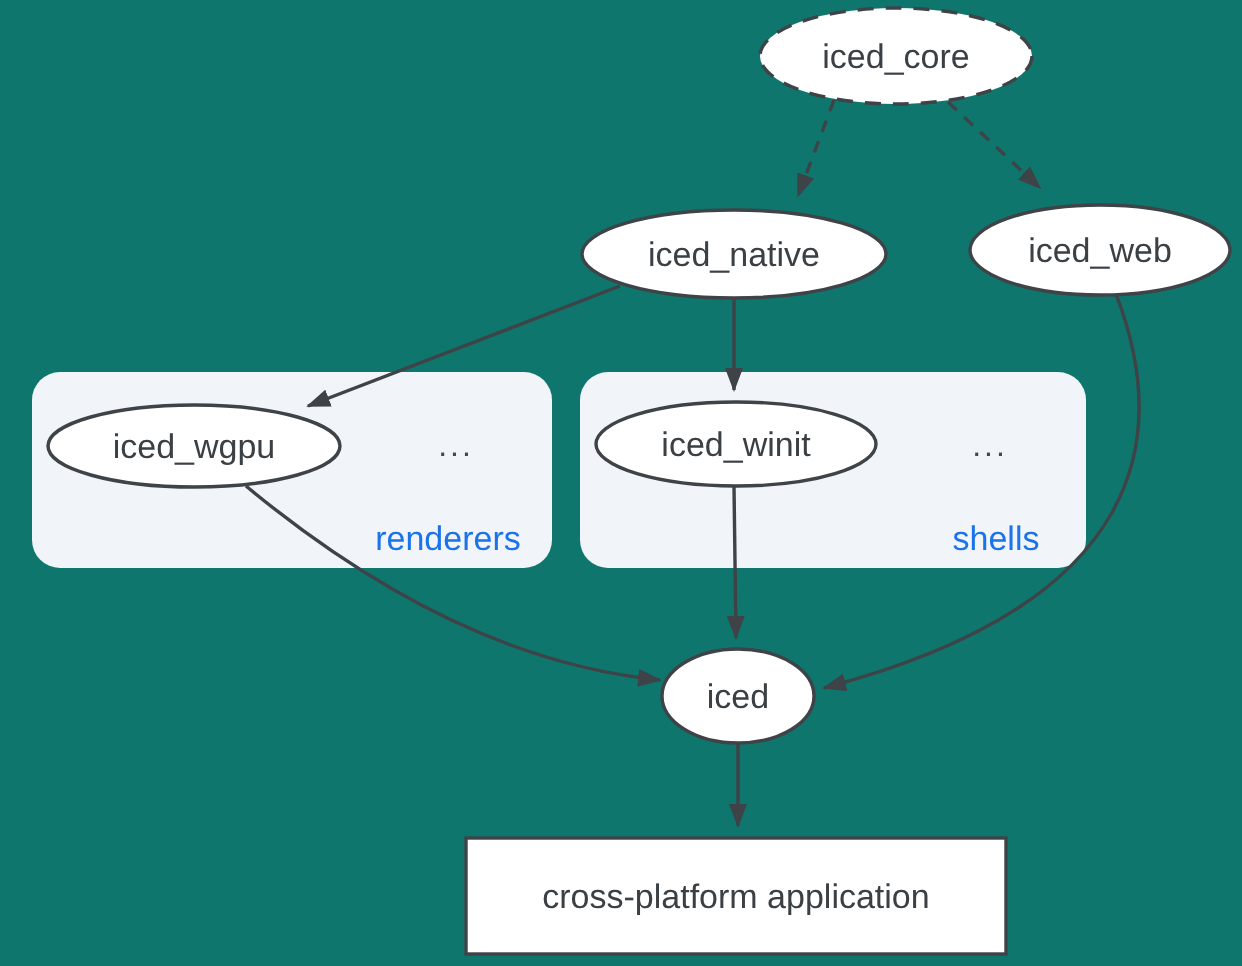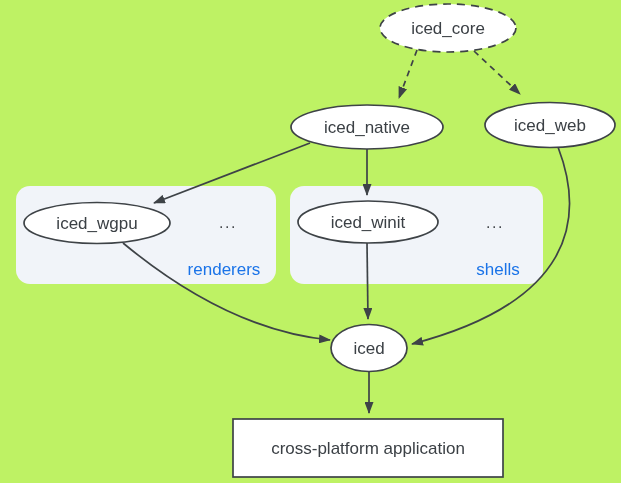--- a/index.html
+++ b/index.html
@@ -4,21 +4,21 @@
 <style>
   html, body {
     margin: 0;
     padding: 0;
     background: #ffffff;
   }
   .canvas {
     position: relative;
     width: 621px;
     height: 483px;
-    background: #bef264;
+    background: #0f766e;
     font-family: "Liberation Sans", "DejaVu Sans", sans-serif;
     overflow: hidden;
   }
   svg { display: block; }
   .node-label {
     font-family: "Liberation Sans", "DejaVu Sans", sans-serif;
     font-size: 17px;
     fill: #3b4045;
   }
   .group-label {

